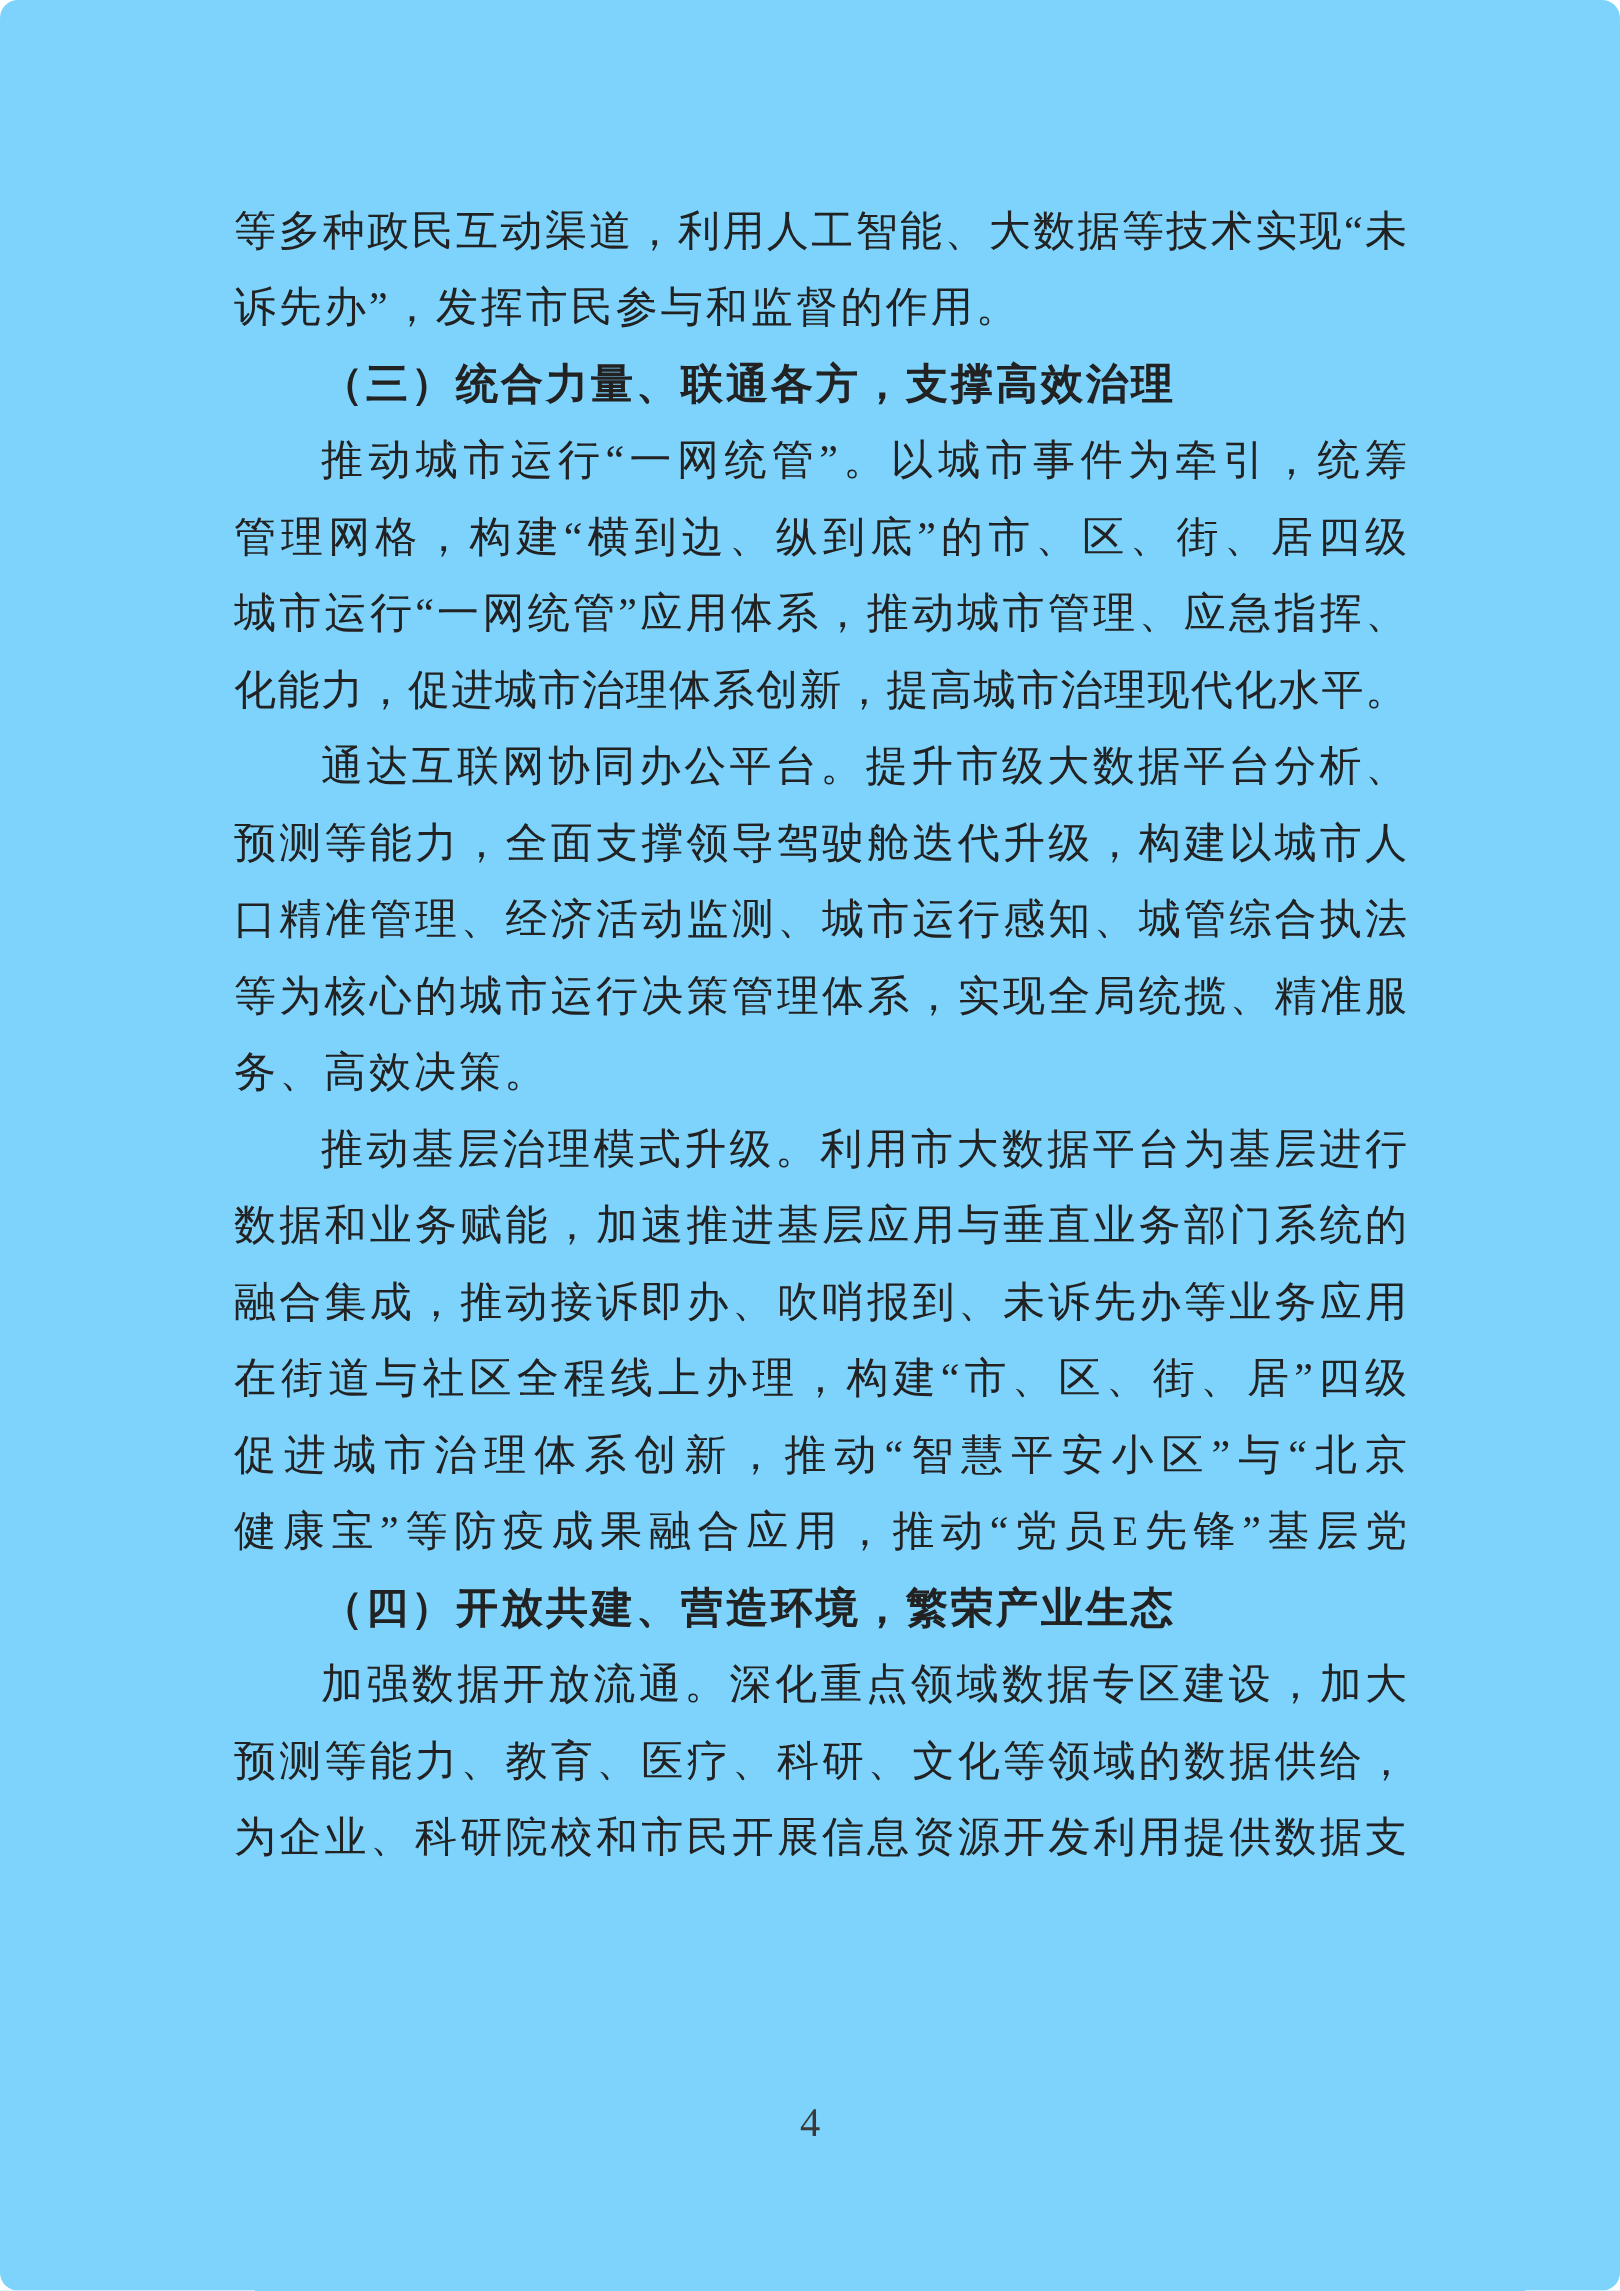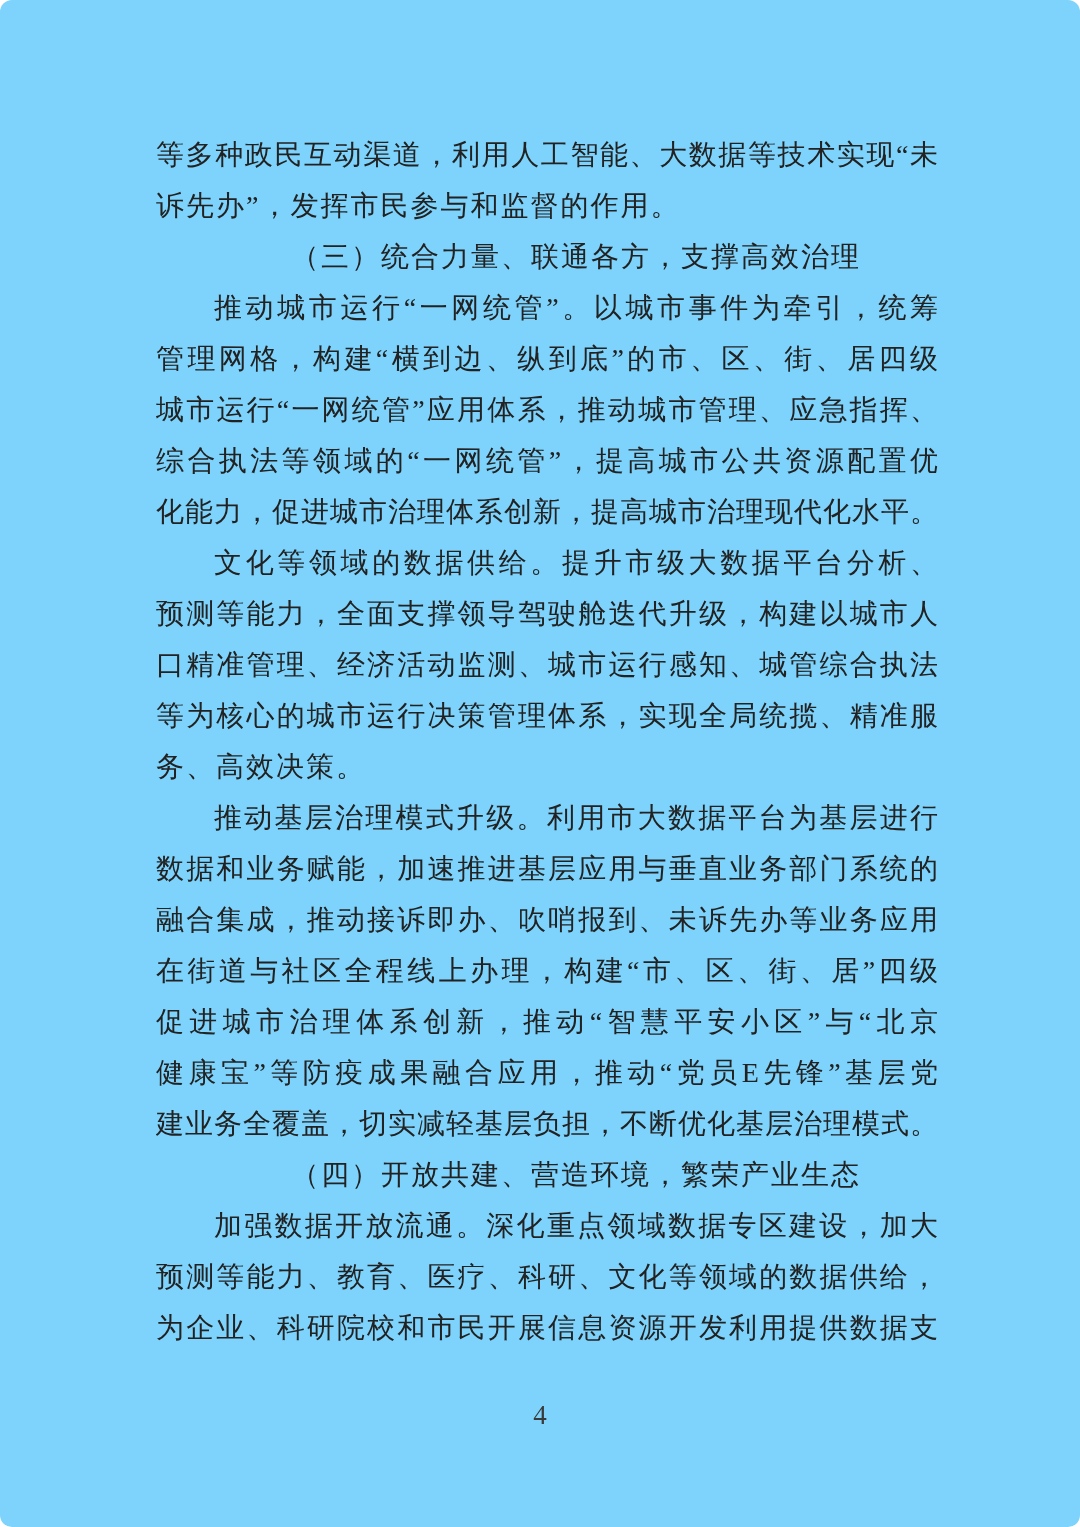--- a/index.html
+++ b/index.html
@@ -37,22 +37,21 @@
     text-justify: inter-character;
   }
   .line.nojust {
     text-align: left;
     letter-spacing: 2px;
   }
   .line.indent {
     text-indent: 58px;
   }
   .line.heading {
-    font-weight: 400;
-    text-align: center;
+    font-weight: 700;
   }
   .seg.bold {
     font-weight: 400;
   }
   .page-number {
     position: absolute;
     left: 0;
     top: 1398px;
     width: 100%;
     text-align: center;
@@ -66,33 +65,31 @@
 <body>
 
 <div class="page">
   <div class="content" id="content">
       <div class="line body just"><span class="seg">等多种政民互动渠道，利用人工智能、大数据等技术实现“未</span></div>
       <div class="line body nojust"><span class="seg">诉先办”，发挥市民参与和监督的作用。</span></div>
       <div class="line heading indent nojust"><span class="seg">（三）统合力量、联通各方，支撑高效治理</span></div>
       <div class="line body indent just"><span class="seg bold">推动城市运行“一网统管”。</span><span class="seg">以城市事件为牵引，统筹</span></div>
       <div class="line body just"><span class="seg">管理网格，构建“横到边、纵到底”的市、区、街、居四级</span></div>
       <div class="line body just"><span class="seg">城市运行“一网统管”应用体系，推动城市管理、应急指挥、</span></div>
-      <div class="line body just"><span class="seg">综合执法等领域的“一网统管”，提高城市公共资源配置优</span></div>
       <div class="line body just"><span class="seg">化能力，促进城市治理体系创新，提高城市治理现代化水平。</span></div>
-      <div class="line body indent just"><span class="seg bold">文化等领域的数据供给。</span><span class="seg">提升市级大数据平台分析、</span></div>
+      <div class="line body indent just"><span class="seg bold">通达互联网协同办公平台。</span><span class="seg">提升市级大数据平台分析、</span></div>
       <div class="line body just"><span class="seg">预测等能力，全面支撑领导驾驶舱迭代升级，构建以城市人</span></div>
       <div class="line body just"><span class="seg">口精准管理、经济活动监测、城市运行感知、城管综合执法</span></div>
       <div class="line body just"><span class="seg">等为核心的城市运行决策管理体系，实现全局统揽、精准服</span></div>
       <div class="line body nojust"><span class="seg">务、高效决策。</span></div>
       <div class="line body indent just"><span class="seg bold">推动基层治理模式升级。</span><span class="seg">利用市大数据平台为基层进行</span></div>
       <div class="line body just"><span class="seg">数据和业务赋能，加速推进基层应用与垂直业务部门系统的</span></div>
       <div class="line body just"><span class="seg">融合集成，推动接诉即办、吹哨报到、未诉先办等业务应用</span></div>
       <div class="line body just"><span class="seg">在街道与社区全程线上办理，构建“市、区、街、居”四级</span></div>
       <div class="line body just"><span class="seg">促进城市治理体系创新，推动“智慧平安小区”与“北京</span></div>
       <div class="line body just"><span class="seg">健康宝”等防疫成果融合应用，推动“党员E先锋”基层党</span></div>
-      <div class="line body just"><span class="seg">建业务全覆盖，切实减轻基层负担，不断优化基层治理模式。</span></div>
       <div class="line heading indent nojust"><span class="seg">（四）开放共建、营造环境，繁荣产业生态</span></div>
       <div class="line body indent just"><span class="seg bold">加强数据开放流通。</span><span class="seg">深化重点领域数据专区建设，加大</span></div>
       <div class="line body just"><span class="seg">预测等能力、教育、医疗、科研、文化等领域的数据供给，</span></div>
       <div class="line body just"><span class="seg">为企业、科研院校和市民开展信息资源开发利用提供数据支</span></div>
     </div>
   <div class="page-number">4</div>
 </div>
 
 </body></html>

